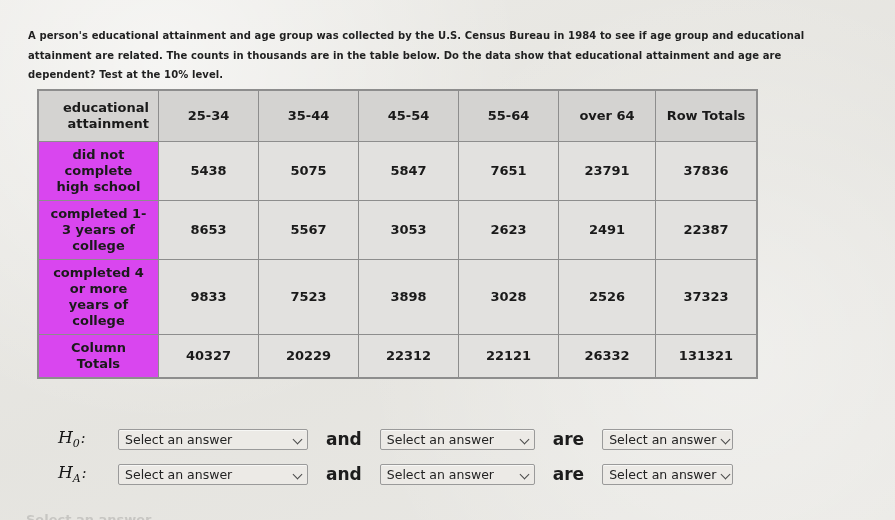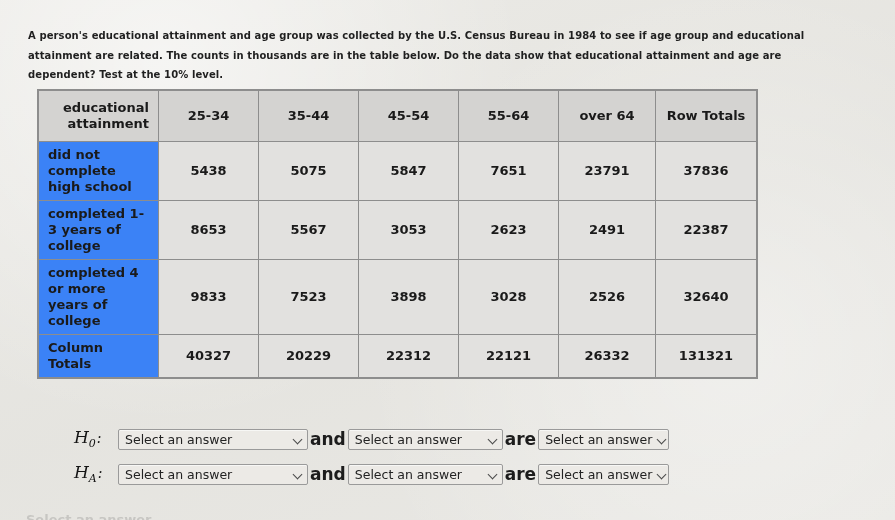--- a/index.html
+++ b/index.html
@@ -74,22 +74,22 @@
   table.counts thead th.corner {
     text-align: right;
     width: 120px;
     margin-top: 8px;
   }
   table.counts tbody td {
     background: #e2e1df;
     text-align: center;
   }
   table.counts tbody td.rowlabel {
-    text-align: left;
-    background: #3b82f6;
+    text-align: center;
+    background: #d946ef;
     line-height: 16px;
   }
   
   col.c-label { width: 120px; }
   col.c-age   { width: 100px; }
   col.c-over  { width: 97px; }
   col.c-total { width: 101px; }
 
   
   .hyp {
@@ -101,22 +101,22 @@
   .hyp-title {
     font-size: 13.5px;
     font-weight: 700;
     color: #1c1c1c;
     margin-bottom: 7px;
     letter-spacing: 0.1px;
   }
   .hyp-row {
     display: flex;
     align-items: center;
-    gap: 2px;
-    margin-left: 48px;
+    gap: 18px;
+    margin-left: 32px;
     margin-bottom: 13px;
     height: 22px;
   }
   .hyp-label {
     font-family: "DejaVu Serif", serif;
     font-style: italic;
     font-size: 17px;
     color: #151515;
     white-space: nowrap;
     min-width: 42px;
@@ -232,21 +232,21 @@
           <td>2491</td>
           <td>22387</td>
         </tr>
         <tr>
           <td class="rowlabel">completed 4 or more years of college</td>
           <td>9833</td>
           <td>7523</td>
           <td>3898</td>
           <td>3028</td>
           <td>2526</td>
-          <td>32640</td>
+          <td>37323</td>
         </tr>
         <tr>
           <td class="rowlabel">Column Totals</td>
           <td>40327</td>
           <td>20229</td>
           <td>22312</td>
           <td>22121</td>
           <td>26332</td>
           <td>131321</td>
         </tr>

